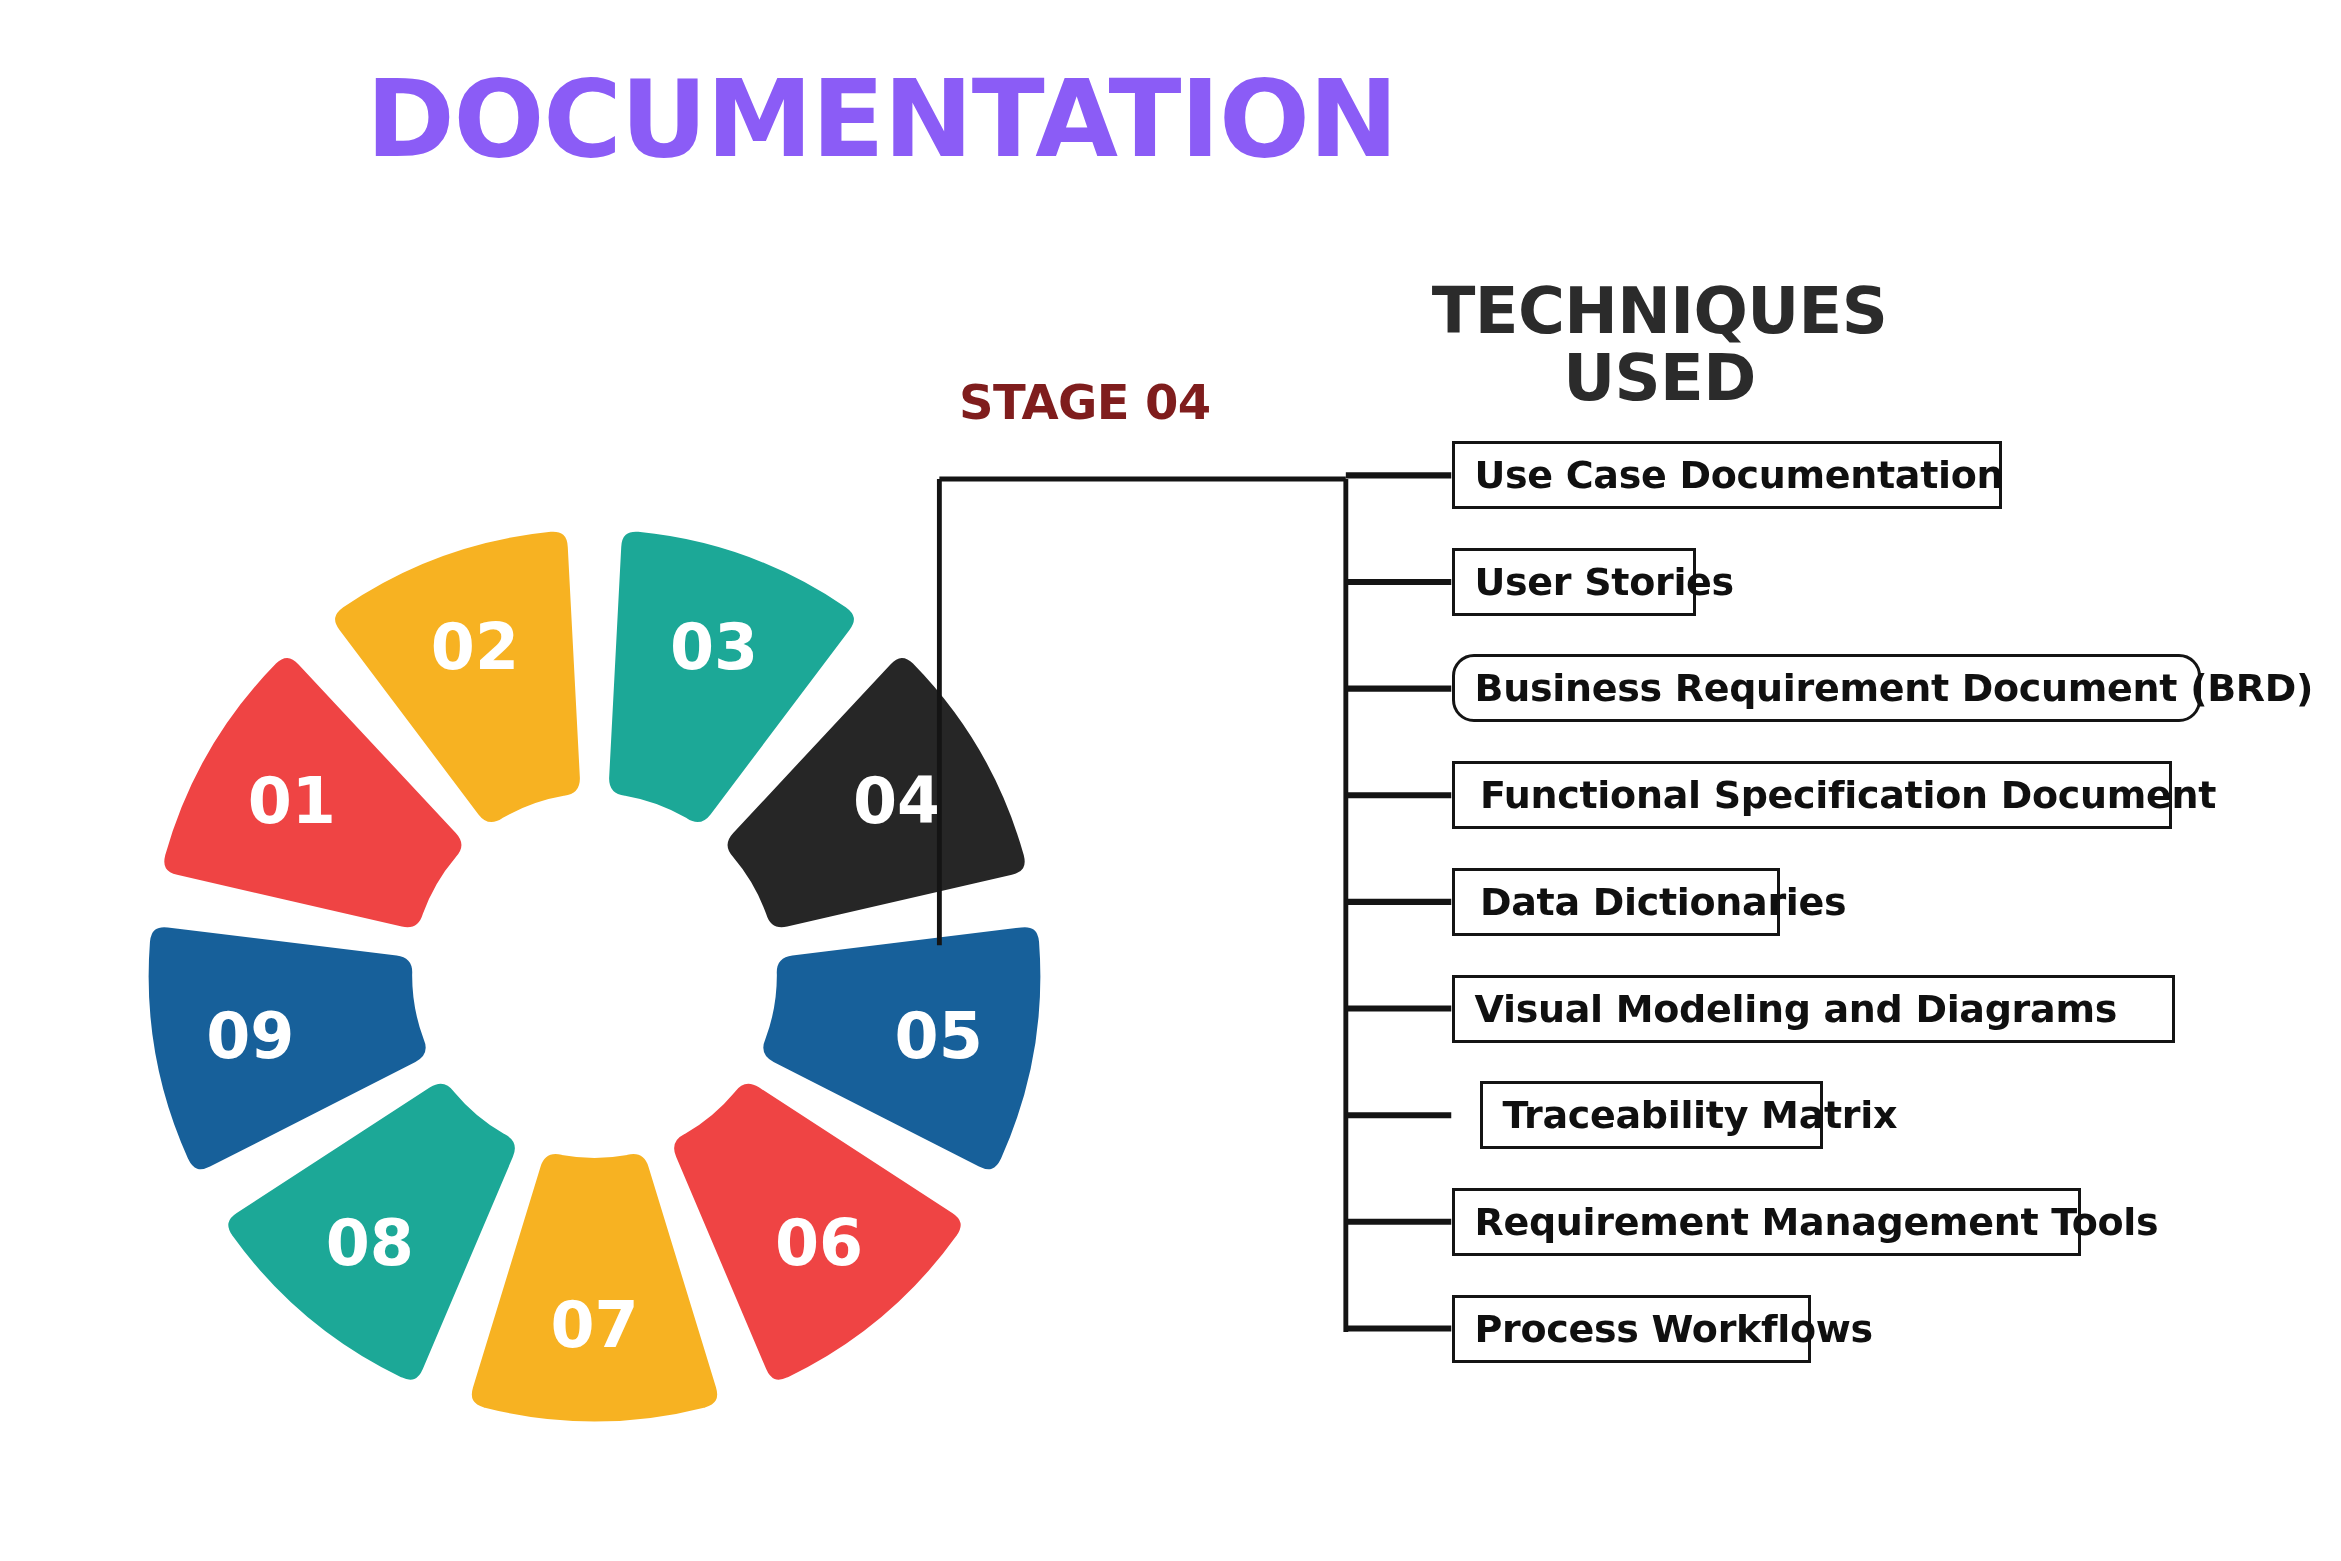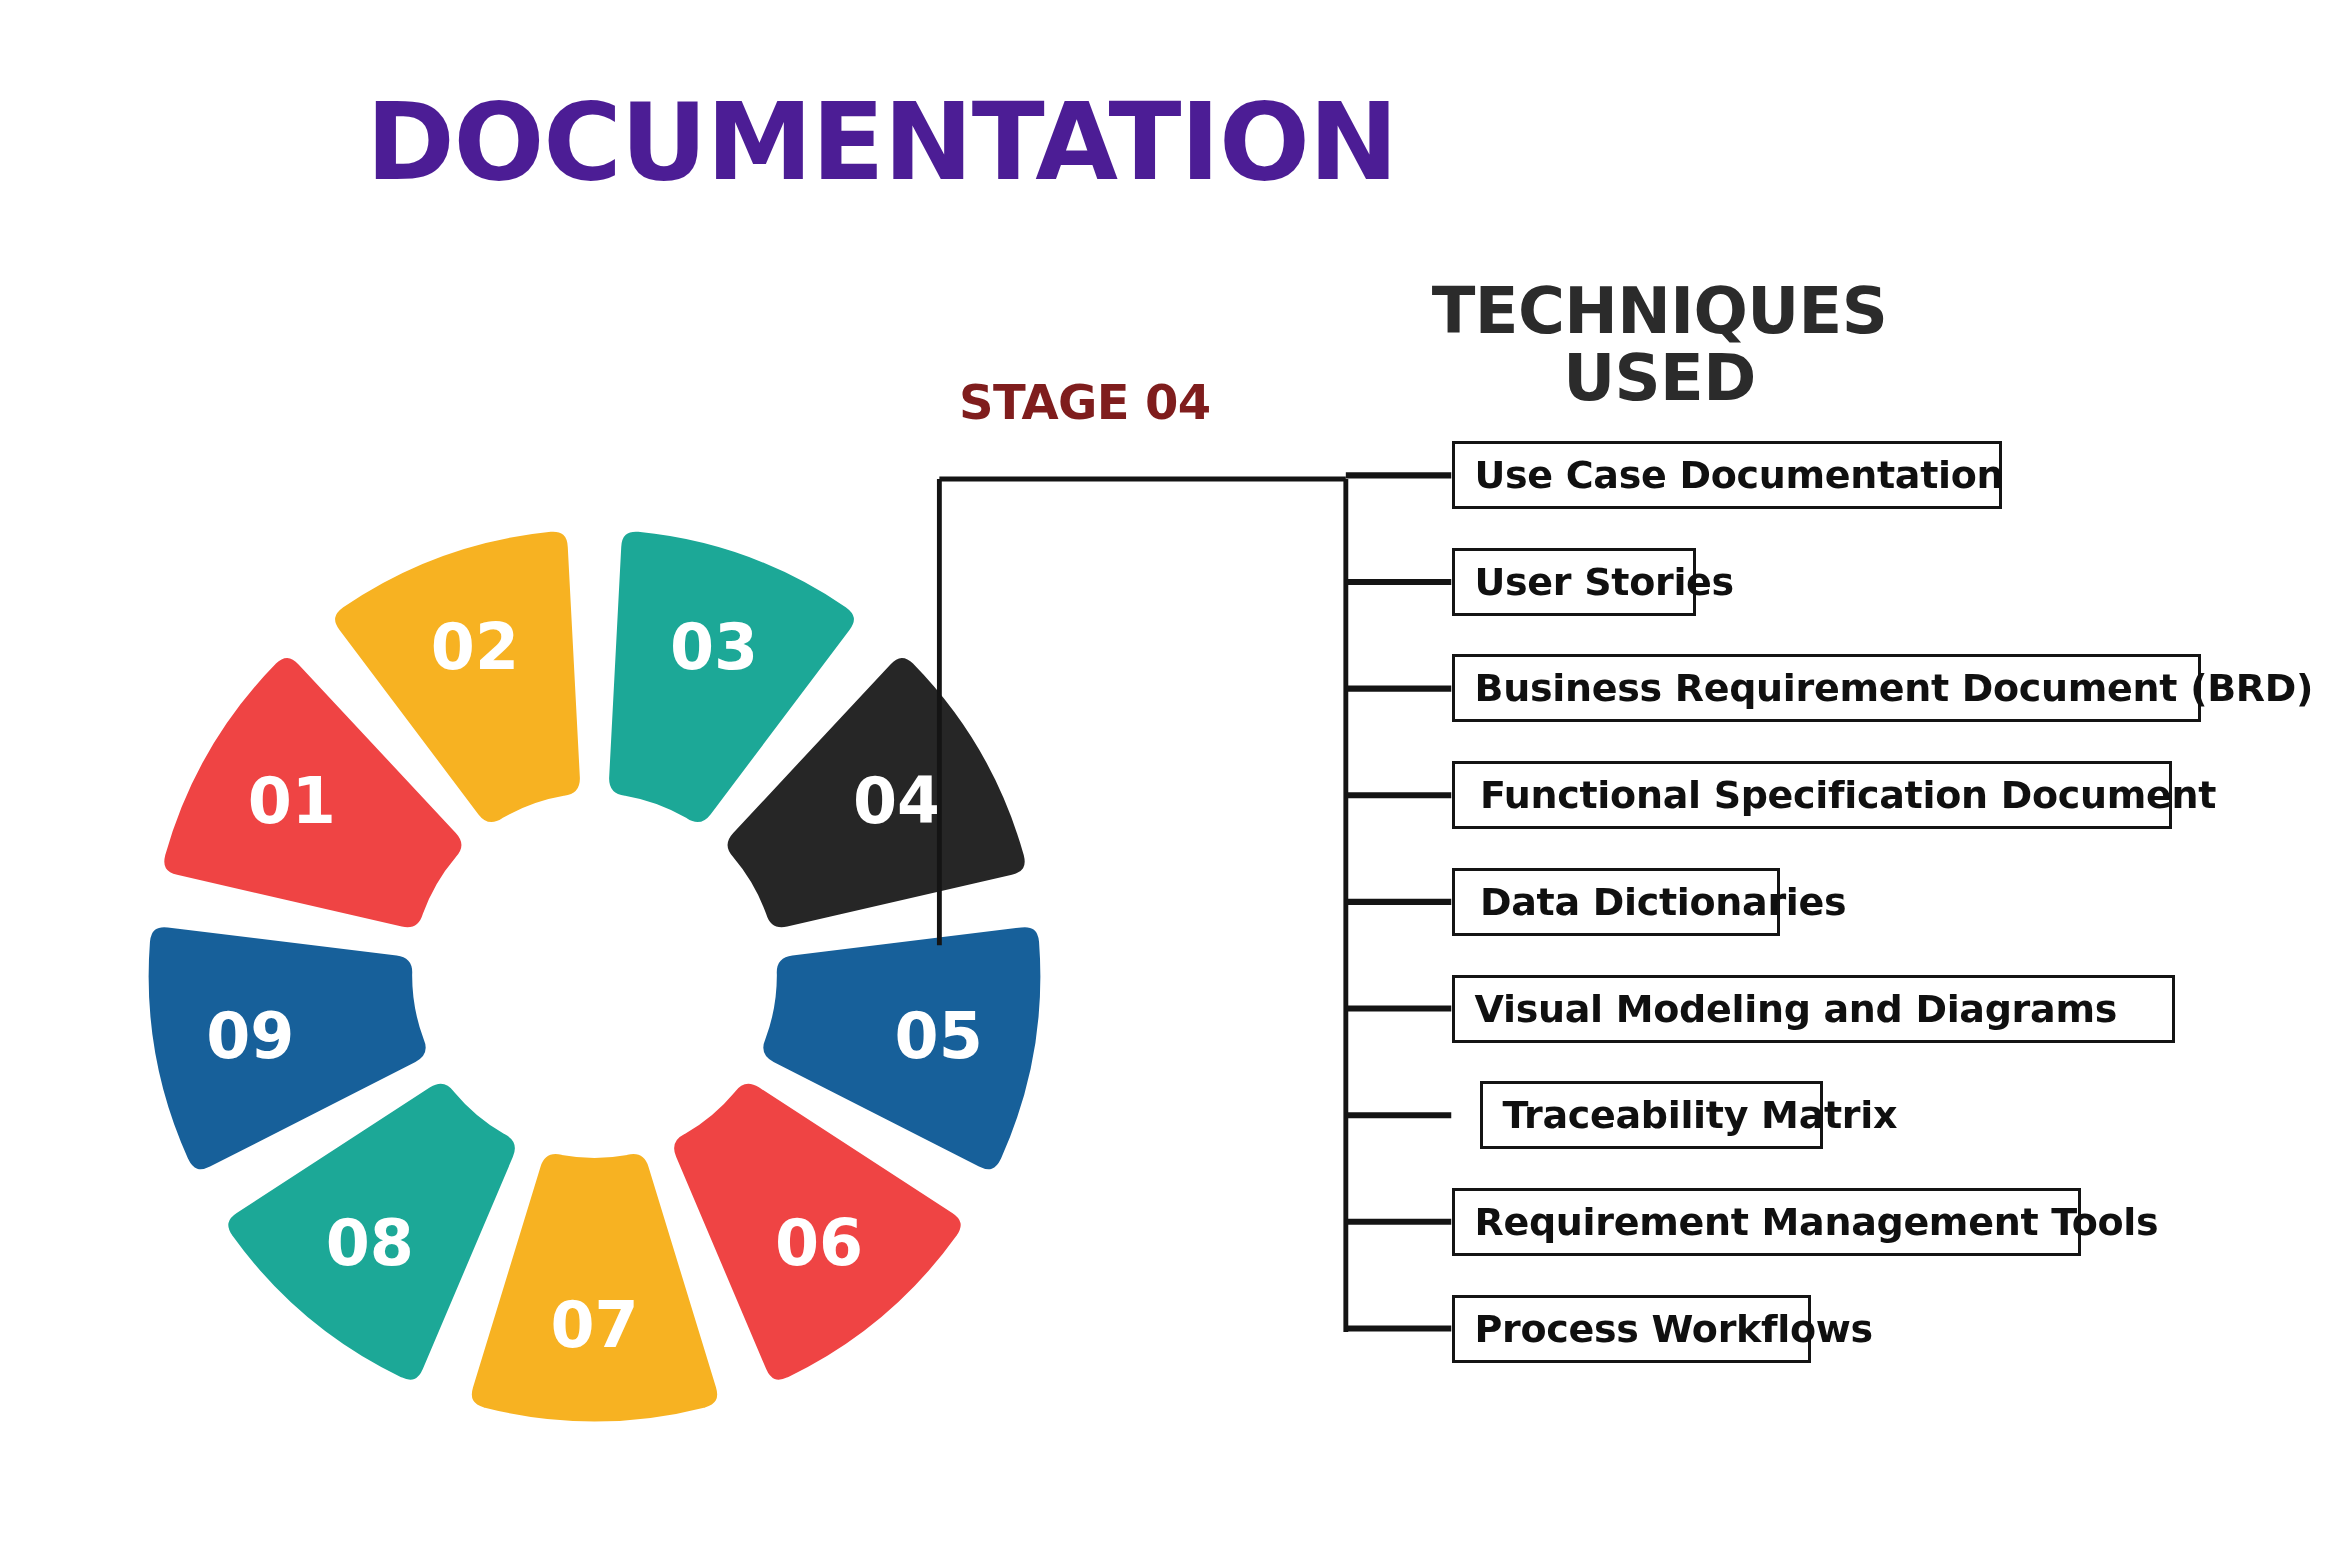--- a/index.html
+++ b/index.html
@@ -16,28 +16,28 @@
     width: 2342px;
     height: 1561px;
     background: #ffffff;
     overflow: hidden;
   }
 
   
   #page-title {
     position: absolute;
     left: 0;
-    top: 89px;
+    top: 66px;
     width: 1763px;
     text-align: center;
     font-family: "DejaVu Sans", sans-serif;
     font-weight: 700;
     font-size: 107px;
     letter-spacing: -1.2px;
-    color: #4c1d95;
+    color: #8b5cf6;
     line-height: 1;
     white-space: nowrap;
   }
 
   
   #stage-label {
     position: absolute;
     left: 959px;
     top: 378px;
     font-family: "DejaVu Sans", sans-serif;
@@ -180,21 +180,21 @@
     </svg>
   </div>
 
   <div id="tech-box-list">
       <div class="tech-box" style="top: 441px; width: 550px;">
         <span class="tech-box-label">Use Case Documentation</span>
       </div>
       <div class="tech-box" style="top: 548px; width: 244px;">
         <span class="tech-box-label">User Stories</span>
       </div>
-      <div class="tech-box" style="top: 654px; width: 749px;">
+      <div class="tech-box" style="top: 654px; width: 749px; border-radius: 22px;">
         <span class="tech-box-label">Business Requirement Document (BRD)</span>
       </div>
       <div class="tech-box" style="top: 761px; width: 720px; padding-left: 25px;">
         <span class="tech-box-label">Functional Specification Document</span>
       </div>
       <div class="tech-box" style="top: 868px; width: 328px; padding-left: 25px;">
         <span class="tech-box-label">Data Dictionaries</span>
       </div>
       <div class="tech-box" style="top: 975px; width: 723px;">
         <span class="tech-box-label">Visual Modeling and Diagrams</span>

